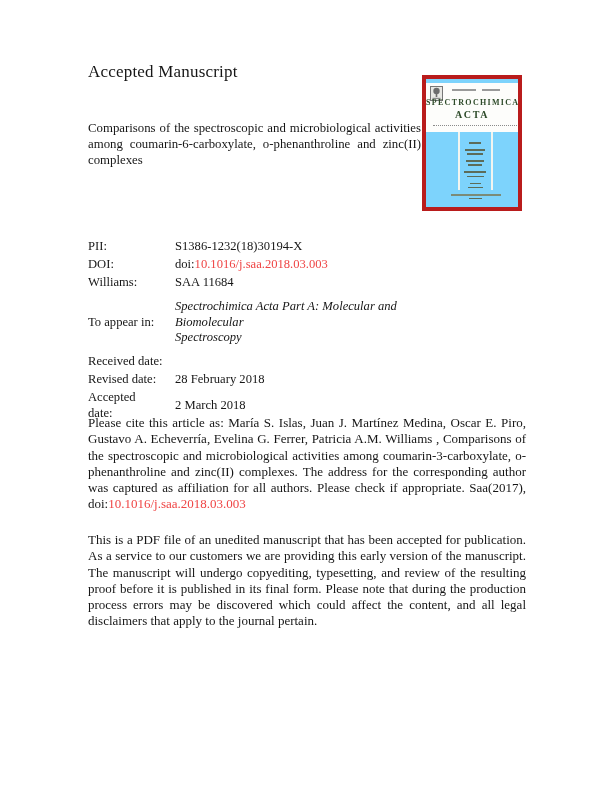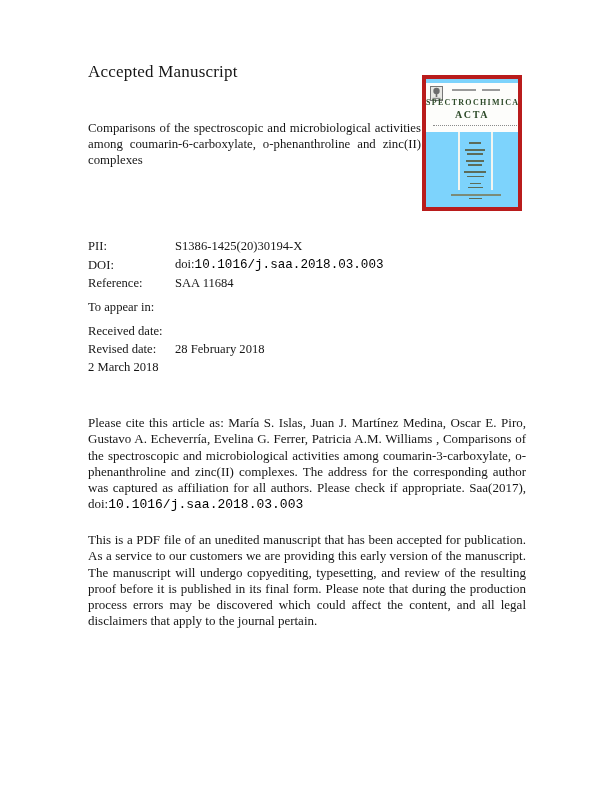--- a/index.html
+++ b/index.html
@@ -29,21 +29,21 @@
   .row-center { align-items:center; }
   .row-gap { margin-top:8px; margin-bottom:8px; }
   .italic { font-style:italic; }
   .pre-line { white-space:pre-line; }
   .para {
     position:absolute; left:80px; width:438px;
     font-size:13px; line-height:16.3px; text-align:justify; margin:8px;
   }
   .citation { top:407px; }
   .disclaimer { top:524px; }
-  .link { color:#000000; cursor:pointer;font-family:Liberation Mono, monospace; }
+  .link { color:#ef4444; cursor:pointer; }
   .link-break { word-break:break-all; }
 
   
   .cover {
     position:absolute; left:422px; top:75px; width:100px; height:136px;
     background:#7dd3fc; border:4px solid #b91c1c; box-sizing:border-box;
   }
   .cover-header {
     position:absolute; left:0; top:4px; width:100%; height:49px; background:#fdfdfb;
   }
@@ -124,41 +124,45 @@
     <div class="cover-bottombar"></div>
   </div>
 
   <div class="title-block">
     <p class="article-title">Comparisons of the spectroscopic and microbiological activities among coumarin-6-carboxylate, o-phenanthroline and zinc(II) complexes</p>
   </div>
 
   <div class="meta">
     <div class="meta-row">
       <span class="meta-label">PII:</span>
-      <span class="meta-value">S1386-1425(20)30194-X</span>
+      <span class="meta-value">S1386-1232(18)30194-X</span>
     </div>
     <div class="meta-row">
       <span class="meta-label">DOI:</span>
       <span class="meta-value"><span>doi:</span><span class="link">10.1016/j.saa.2018.03.003</span></span>
     </div>
     <div class="meta-row">
-      <span class="meta-label">Reference:</span>
+      <span class="meta-label">Williams:</span>
       <span class="meta-value">SAA 11684</span>
     </div>
     <div class="meta-row row-center row-gap">
       <span class="meta-label">To appear in:</span>
+      <span class="meta-value italic pre-line">Spectrochimica Acta Part A: Molecular and Biomolecular
+Spectroscopy</span>
     </div>
     <div class="meta-row">
       <span class="meta-label">Received date:</span>
     </div>
     <div class="meta-row">
       <span class="meta-label">Revised date:</span>
       <span class="meta-value">28 February 2018</span>
     </div>
     <div class="meta-row row-center">
+      <span class="meta-label pre-line">Accepted
+date:</span>
       <span class="meta-value">2 March 2018</span>
     </div>
   </div>
 
   <p class="para citation"><span>Please cite this article as: María S. Islas, Juan J. Martínez Medina, Oscar E. Piro, Gustavo A. Echeverría, Evelina G. Ferrer, Patricia A.M. Williams , Comparisons of the spectroscopic and microbiological activities among coumarin-3-carboxylate, o-phenanthroline and zinc(II) complexes. The address for the corresponding author was captured as affiliation for all authors. Please check if appropriate. Saa(2017), doi:</span><span class="link link-break">10.1016/j.saa.2018.03.003</span></p>
 
   <p class="para disclaimer">This is a PDF file of an unedited manuscript that has been accepted for publication. As a service to our customers we are providing this early version of the manuscript. The manuscript will undergo copyediting, typesetting, and review of the resulting proof before it is published in its final form. Please note that during the production process errors may be discovered which could affect the content, and all legal disclaimers that apply to the journal pertain.</p>
 
 </div>
 

